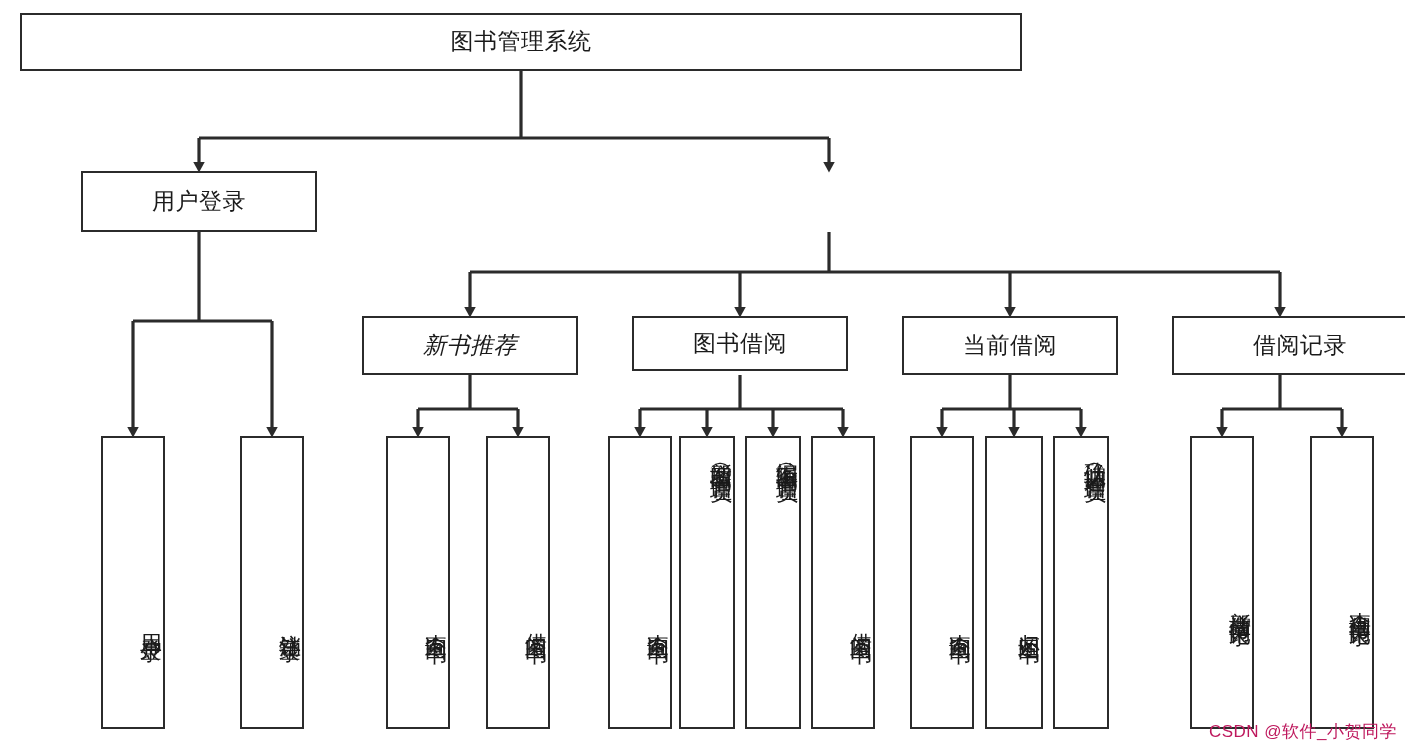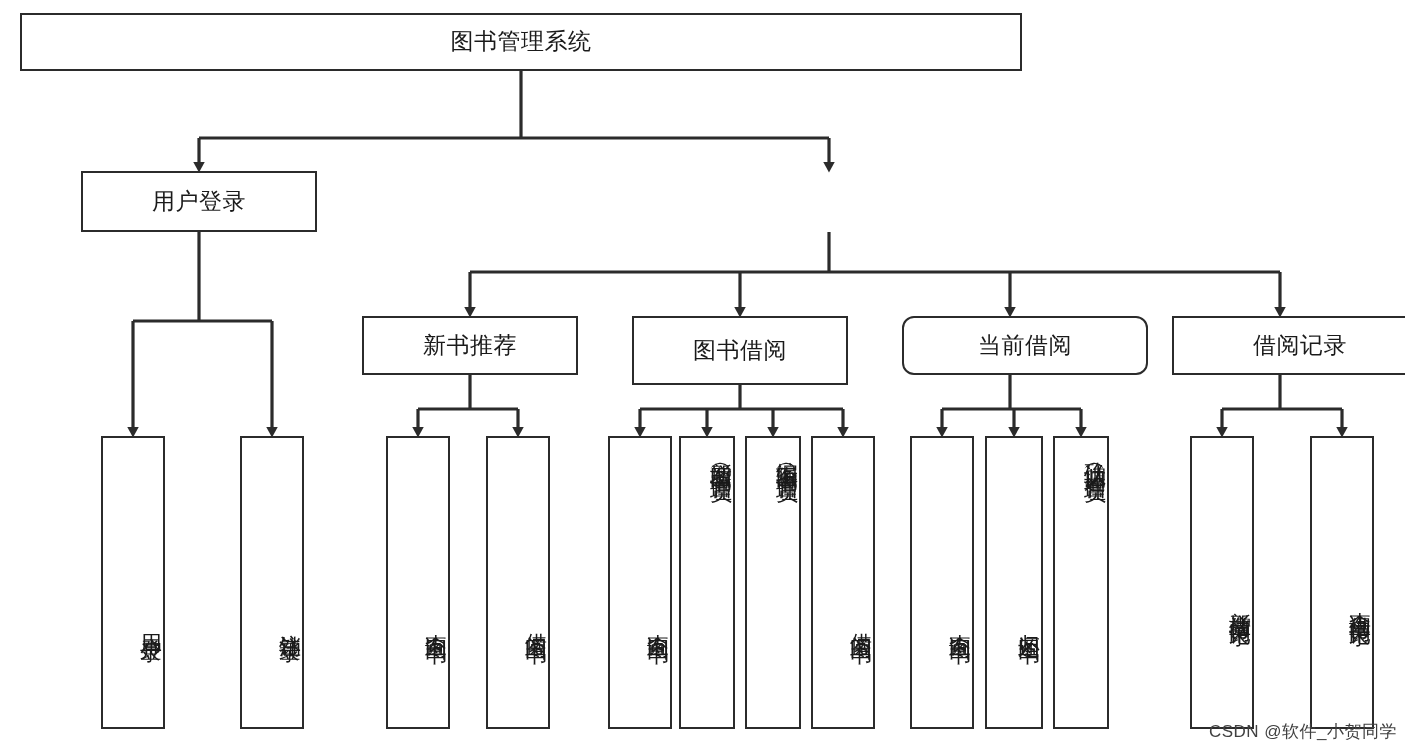--- a/index.html
+++ b/index.html
@@ -57,21 +57,21 @@
   }
   .node-label {
     display: block;
     white-space: pre-wrap;
   }
   #watermark {
     position: absolute;
     right: 8px;
     bottom: 4px;
     font-size: 17px;
-    color: #404040;
+    color: #be185d;
     letter-spacing: 0.5px;
     white-space: nowrap;
   }
 </style>
 </head>
 <body>
 
 <div id="canvas">
 
   <svg id="wires" viewBox="0 0 1405 747" xmlns="http://www.w3.org/2000/svg">
@@ -128,27 +128,27 @@
   </svg>
 
   <div class="node horizontal" style="left:20px; top:13px; width:1002px; height:58px;">
     <span class="node-label">图书管理系统</span>
   </div>
 
   <div class="node horizontal" style="left:81px; top:171px; width:236px; height:61px;">
     <span class="node-label">用户登录</span>
   </div>
 
-  <div class="node horizontal" style="left:362px; top:316px; width:216px; height:59px;">
+  <div class="node horizontal" style="left:362px; top:316px; width:216px; height:59px;font-style:italic;">
     <span class="node-label">新书推荐</span>
   </div>
-  <div class="node horizontal" style="left:632px; top:316px; width:216px; height:69px;">
+  <div class="node horizontal" style="left:632px; top:316px; width:216px; height:55px;">
     <span class="node-label">图书借阅</span>
   </div>
-  <div class="node horizontal" style="left:902px; top:316px; width:246px; height:59px;border-radius:12px;">
+  <div class="node horizontal" style="left:902px; top:316px; width:216px; height:59px;">
     <span class="node-label">当前借阅</span>
   </div>
   <div class="node horizontal" style="left:1172px; top:316px; width:256px; height:59px;">
     <span class="node-label">借阅记录</span>
   </div>
 
   <div class="node vertical" style="left:101px; top:436px; width:64px; height:293px; padding-top:78px;">
     <span class="node-label">用户登录</span>
   </div>
   <div class="node vertical" style="left:240px; top:436px; width:64px; height:293px; padding-top:78px;">

